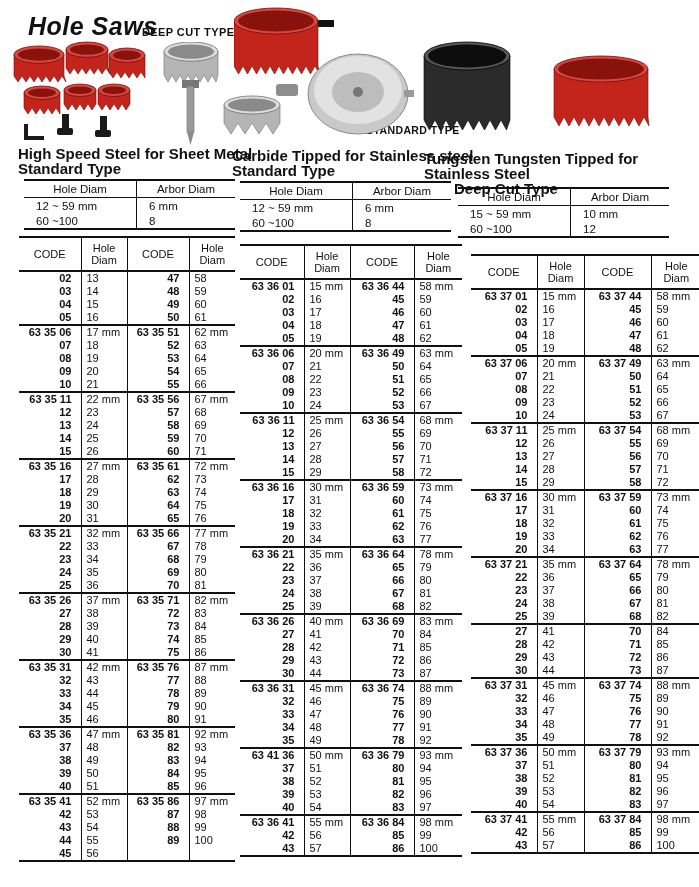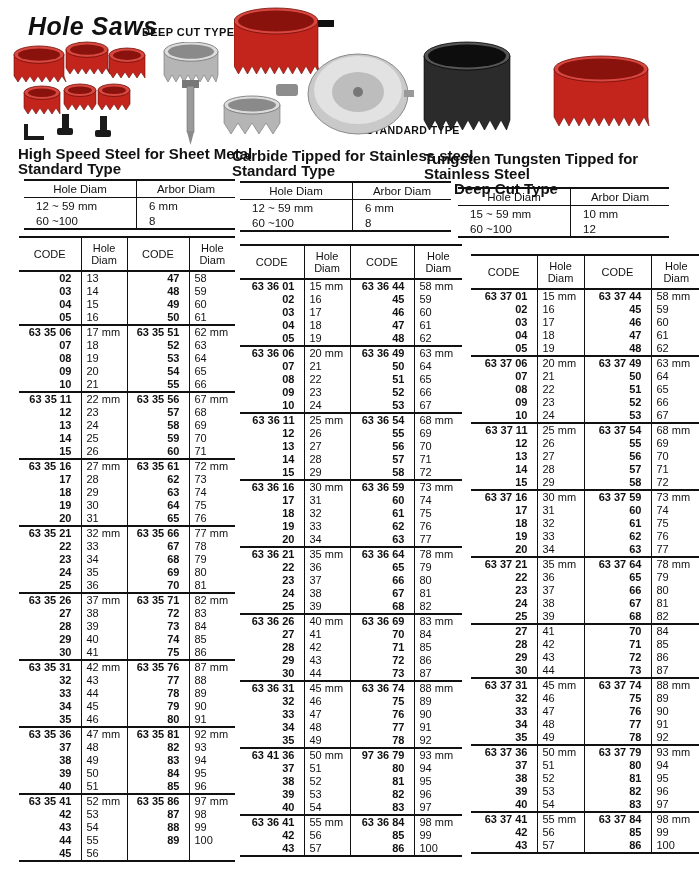--- a/index.html
+++ b/index.html
@@ -765,21 +765,21 @@
           <td class="code">35</td>
           <td class="diam">49</td>
           <td class="code">78</td>
           <td class="diam">92</td>
         </tr>
       </tbody>
       <tbody>
         <tr>
           <td class="code">63 41 36</td>
           <td class="diam">50 mm</td>
-          <td class="code">97 36 79</td>
+          <td class="code">63 36 79</td>
           <td class="diam">93 mm</td>
         </tr>
         <tr>
           <td class="code">37</td>
           <td class="diam">51</td>
           <td class="code">80</td>
           <td class="diam">94</td>
         </tr>
         <tr>
           <td class="code">38</td>

